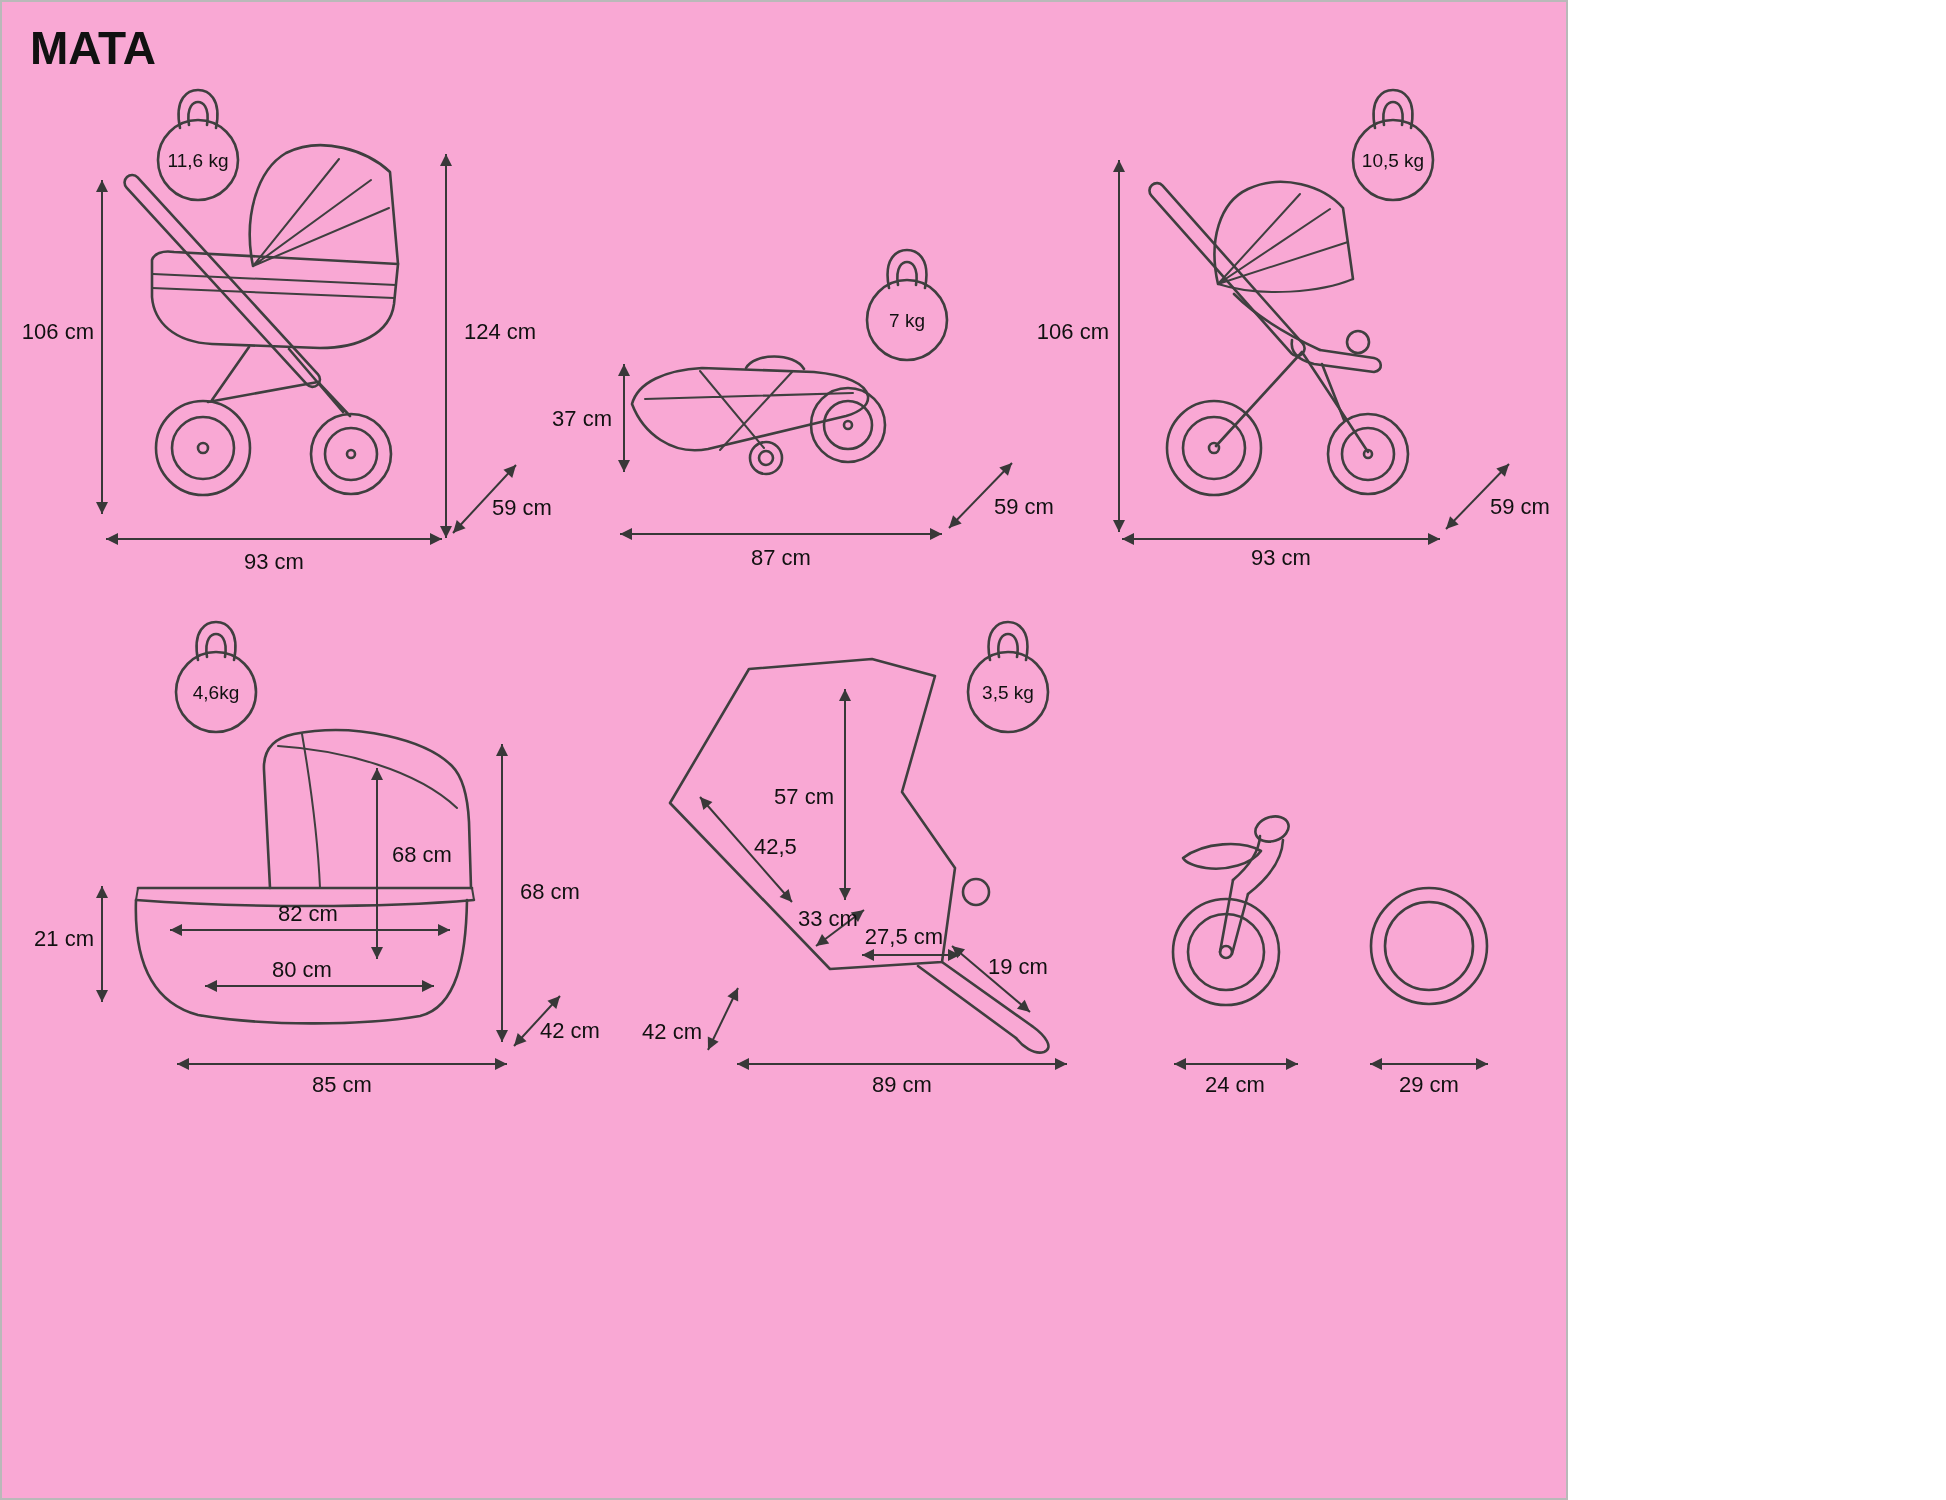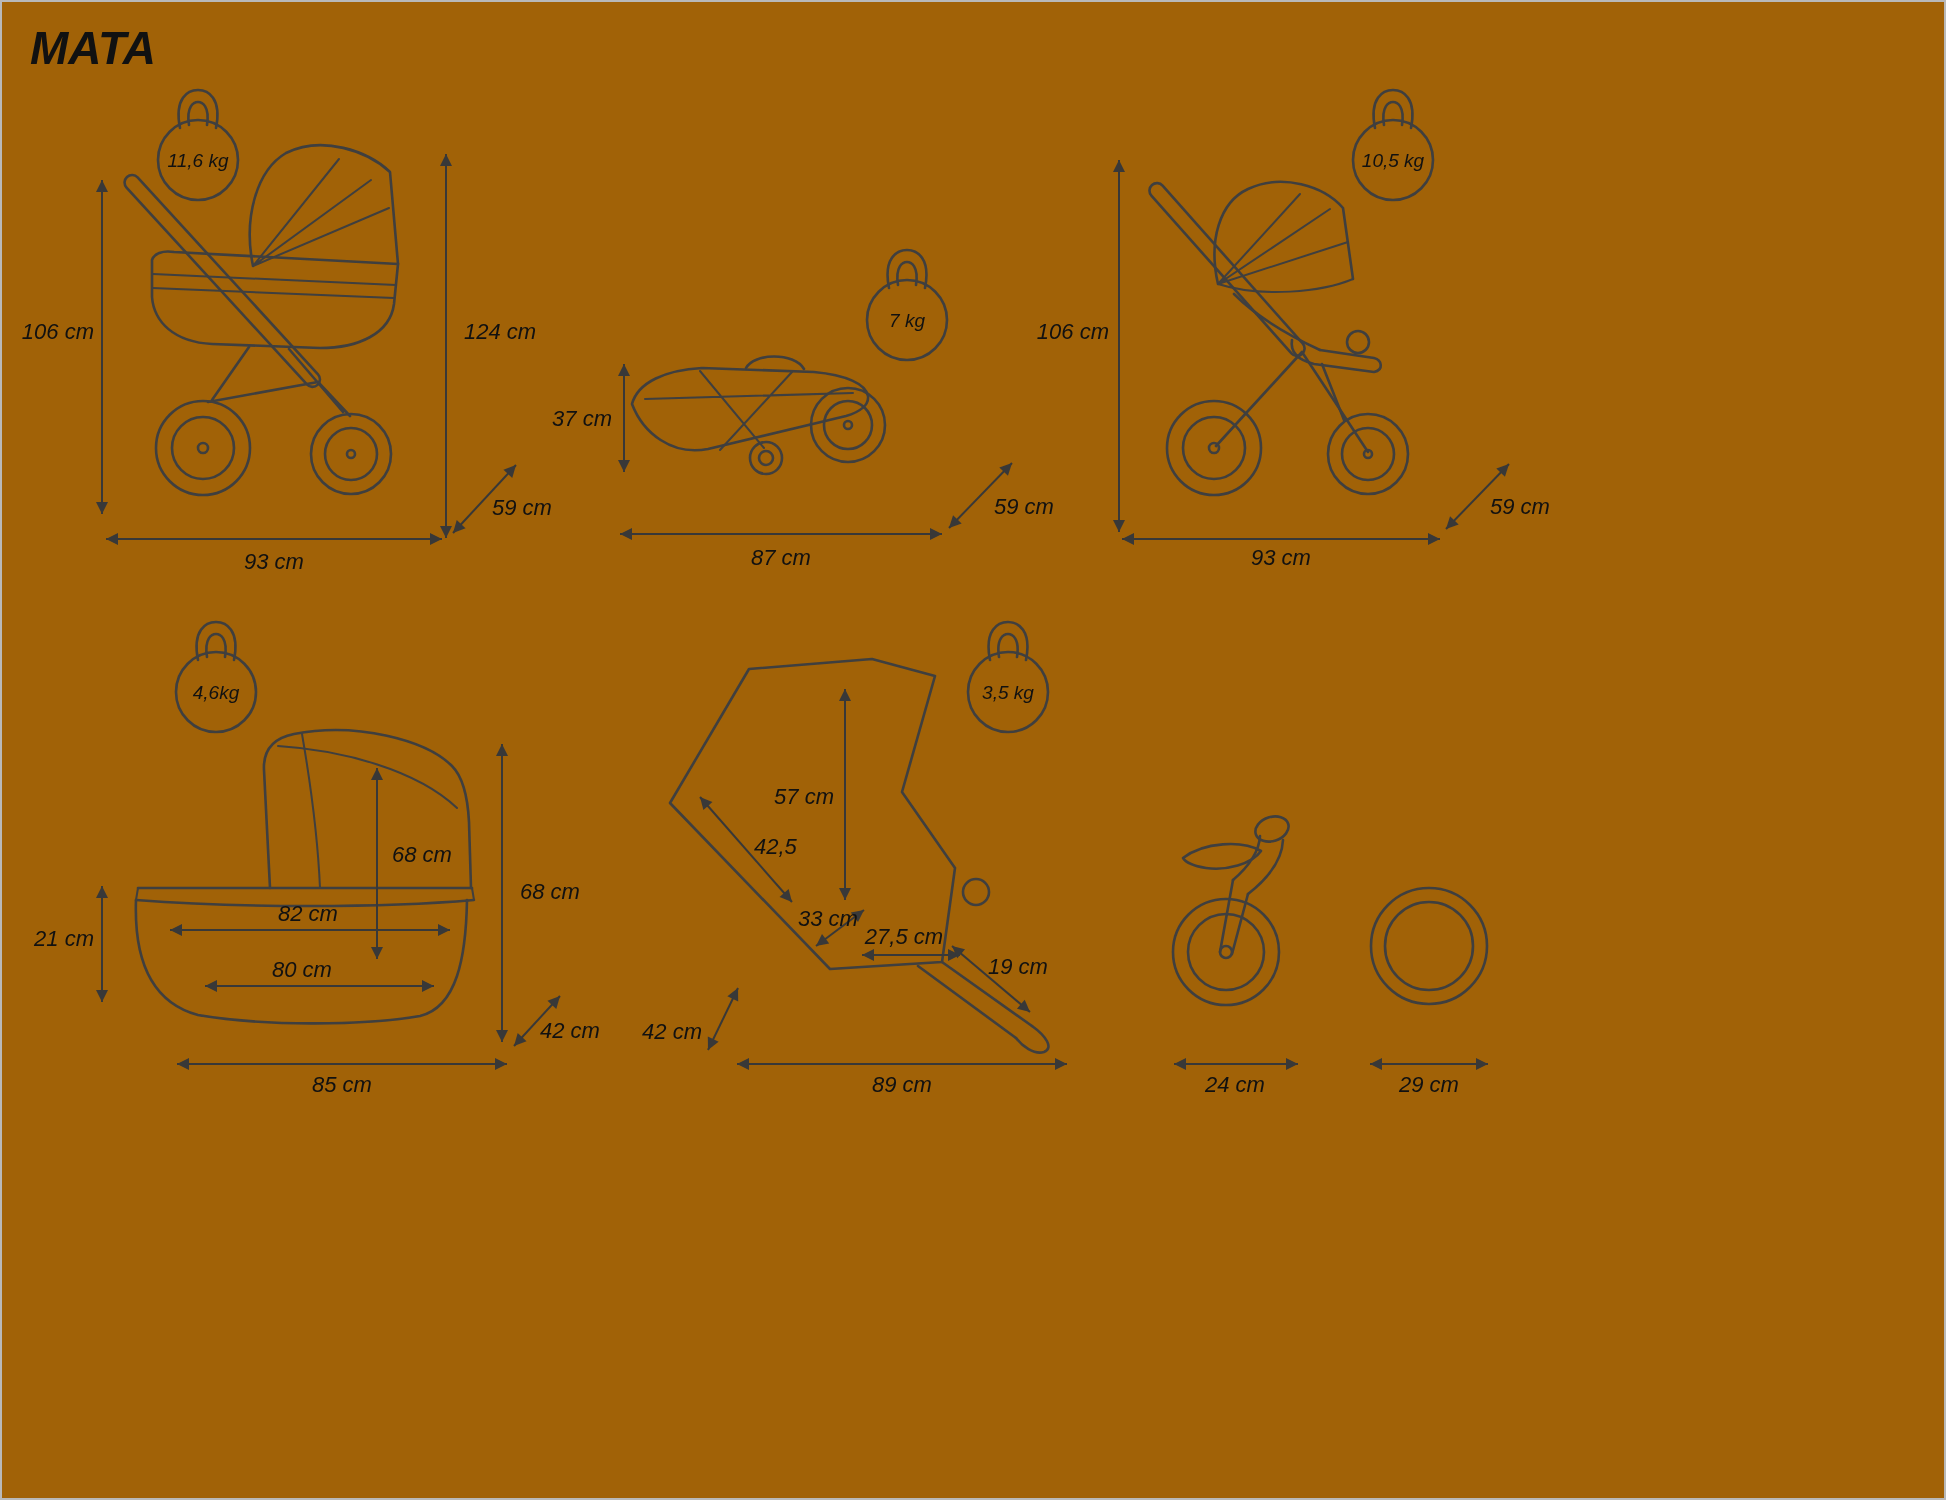--- a/index.html
+++ b/index.html
@@ -1,23 +1,22 @@
 <!DOCTYPE html>
 <html><head>
 <meta charset="utf-8">
 <style>
   html,body { margin:0; padding:0; background:#ffffff; }
   .frame {
     position:relative;
-    width:1946px; height:1500px;
+    width:1568px; height:1500px;
     box-sizing:border-box;
     border:2px solid #b9b9b9;
-    background:#a16207;
+    background:#f9a8d4;
     font-family:"Liberation Sans", sans-serif;
-    font-style:italic;
   }
   svg { display:block; }
   .draw  { fill:none; stroke:#3f3f3f; stroke-width:2.6; stroke-linejoin:round; stroke-linecap:round; }
   .thin  { stroke-width:2; }
   .dim   { fill:none; stroke:#383838; stroke-width:2; }
   .lbl   { font-family:"Liberation Sans", sans-serif; font-size:22px; fill:#111111; }
   .kblbl { font-family:"Liberation Sans", sans-serif; font-size:19px; fill:#111111; }
   .logo  { font-family:"Liberation Sans", sans-serif; font-size:46px; font-weight:800; fill:#111111; letter-spacing:0px; }
 </style>
 </head>

